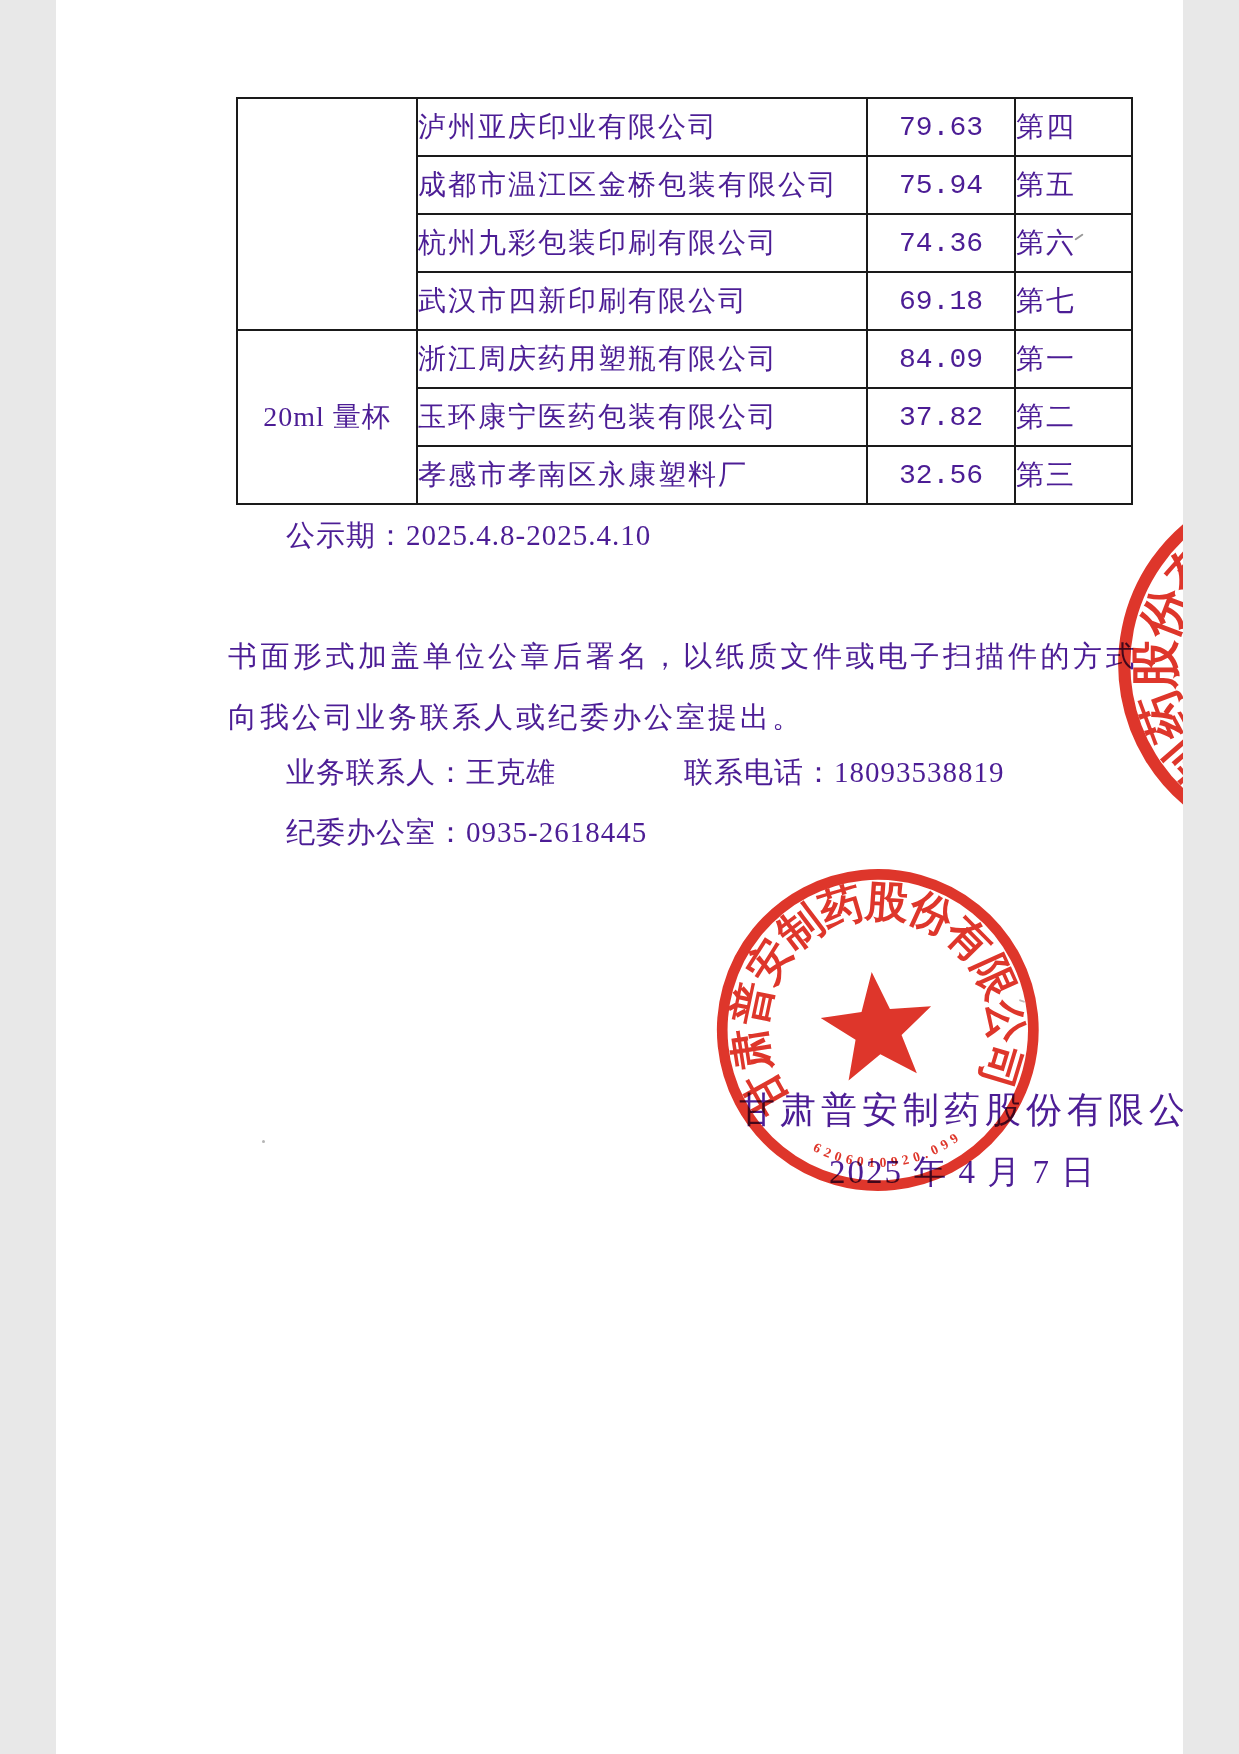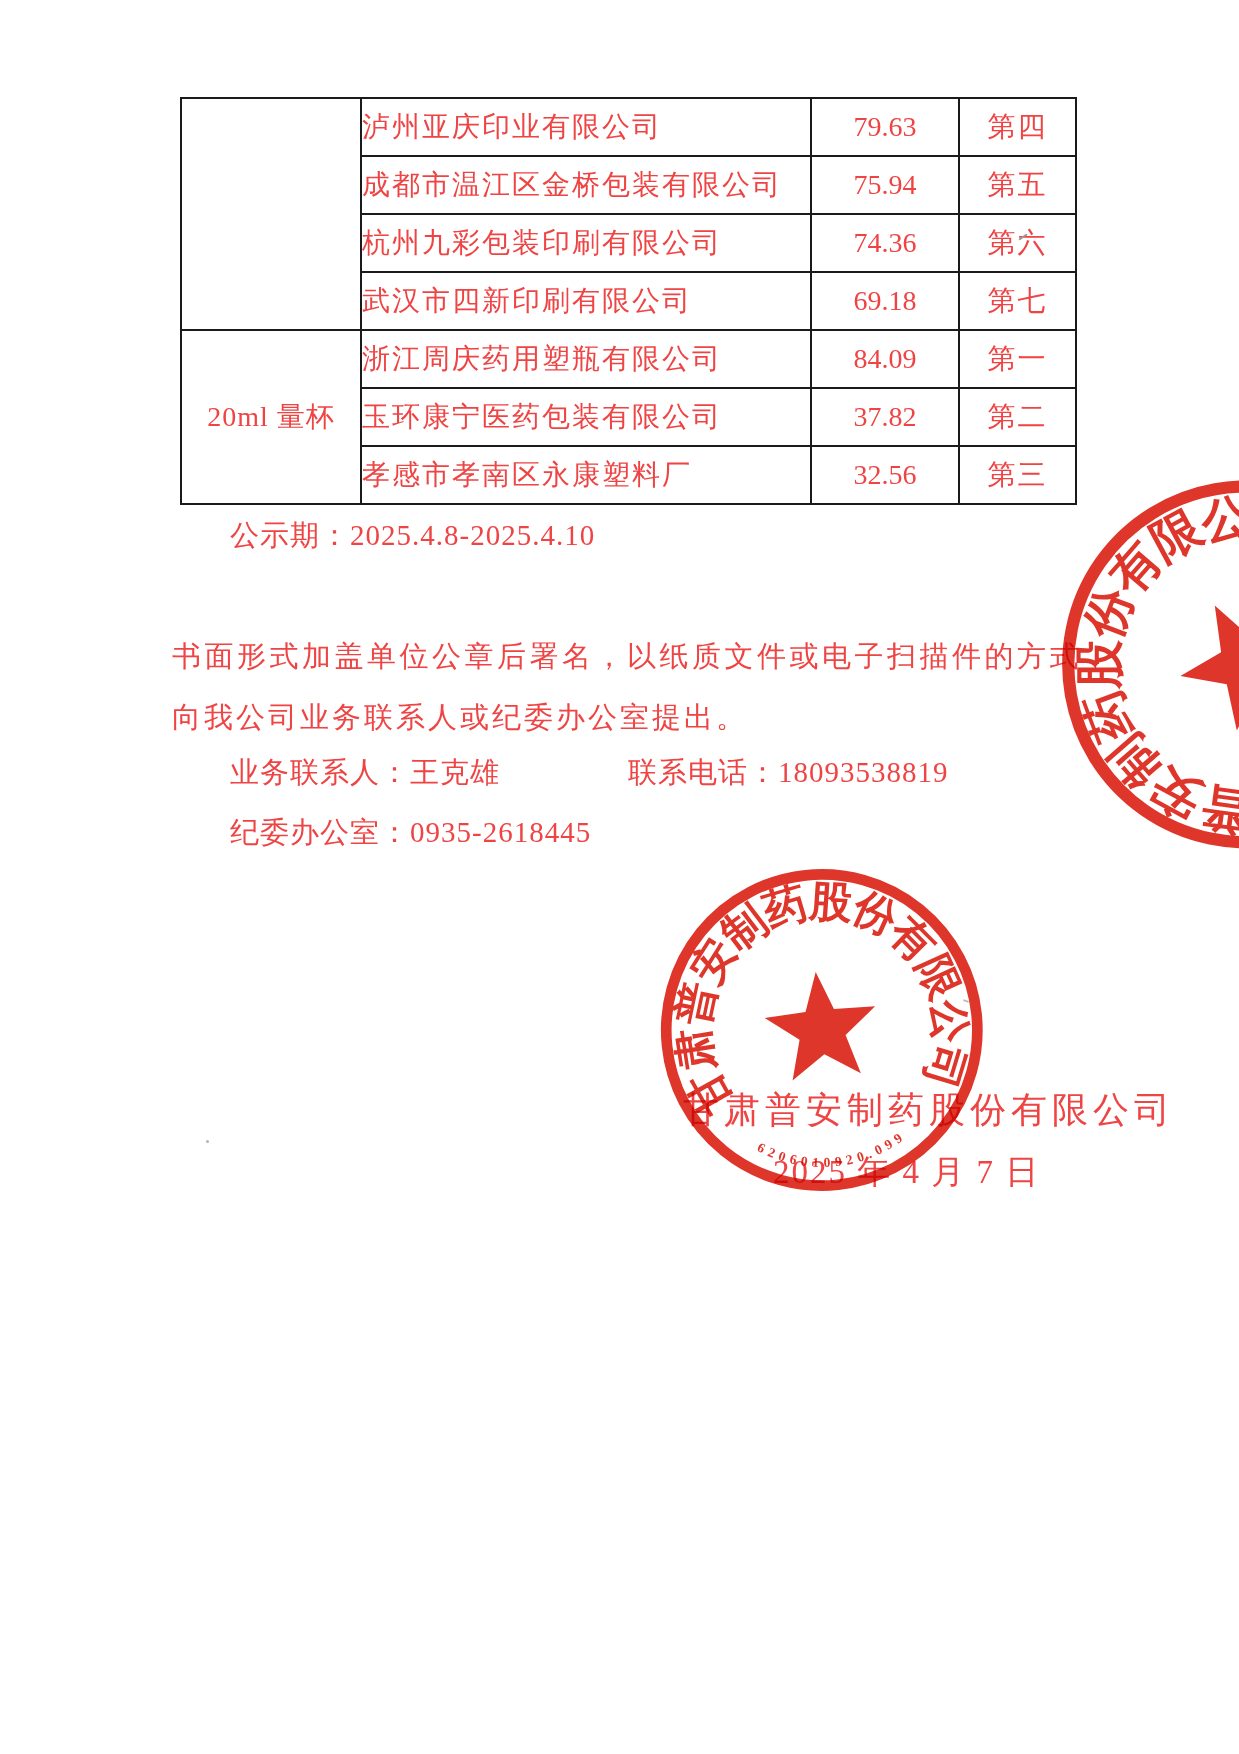--- a/index.html
+++ b/index.html
@@ -1,42 +1,42 @@
 <!DOCTYPE html>
 <html><head>
 <meta charset="utf-8">
 <style>
   html,body{margin:0;padding:0;background:#e8e8e8;}
   .page{
     position:relative;
-    width:1239px;height:1754px;
+    width:1127px;height:1754px;
     margin:0 auto;
     background:#ffffff;
     overflow:hidden;
     font-family:"Liberation Serif","DejaVu Serif",serif;
-    color:#ef4444;
+    color:#4c1d95;
   }
   
   table.rank-table{
     position:absolute;left:180px;top:97px;
     border-collapse:collapse;table-layout:fixed;
     width:887px;
   }
   table.rank-table td{
     border:2px solid #1a1a1a;
     height:56px;
     font-size:28px;
     padding:0;
     overflow:hidden;
     white-space:nowrap;
   }
   td.c-item{width:178px;text-align:center;letter-spacing:1px;border-radius:10px;}
   td.c-co  {width:448px;text-align:left;padding-left:16px;letter-spacing:2px;}
-  td.c-score{width:146px;text-align:center;font-family:Liberation Serif, serif;font-size:26px;}
-  td.c-rank{width:115px;text-align:center;letter-spacing:2px;margin-left:43px;}
+  td.c-score{width:146px;text-align:center;font-family:Liberation Mono, monospace;font-size:26px;}
+  td.c-rank{width:115px;text-align:left;letter-spacing:2px;margin-left:43px;}
   
   .ln{position:absolute;font-size:29px;white-space:nowrap;letter-spacing:1px;}
   .ln-pub   {left:230px;top:516px;}
   .ln-p1    {left:230px;top:577px;letter-spacing:3.5px;}
   .ln-p2    {left:172px;top:637px;letter-spacing:3.5px;}
   .ln-p3    {left:172px;top:698px;letter-spacing:3px;}
   .ln-cont  {left:230px;top:753px;}
   .ln-phone {left:628px;top:753px;}
   .ln-office{left:230px;top:813px;}
   

